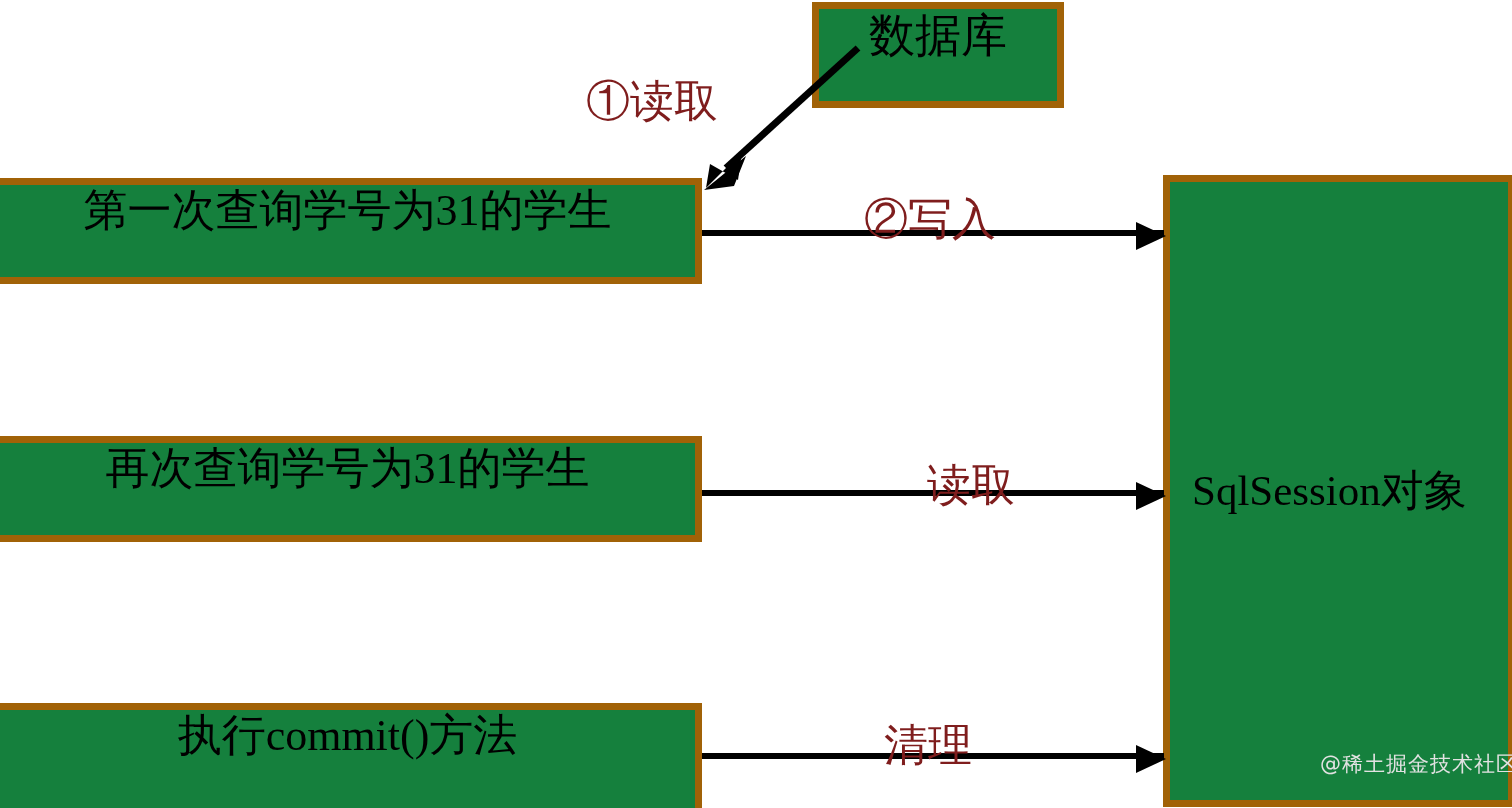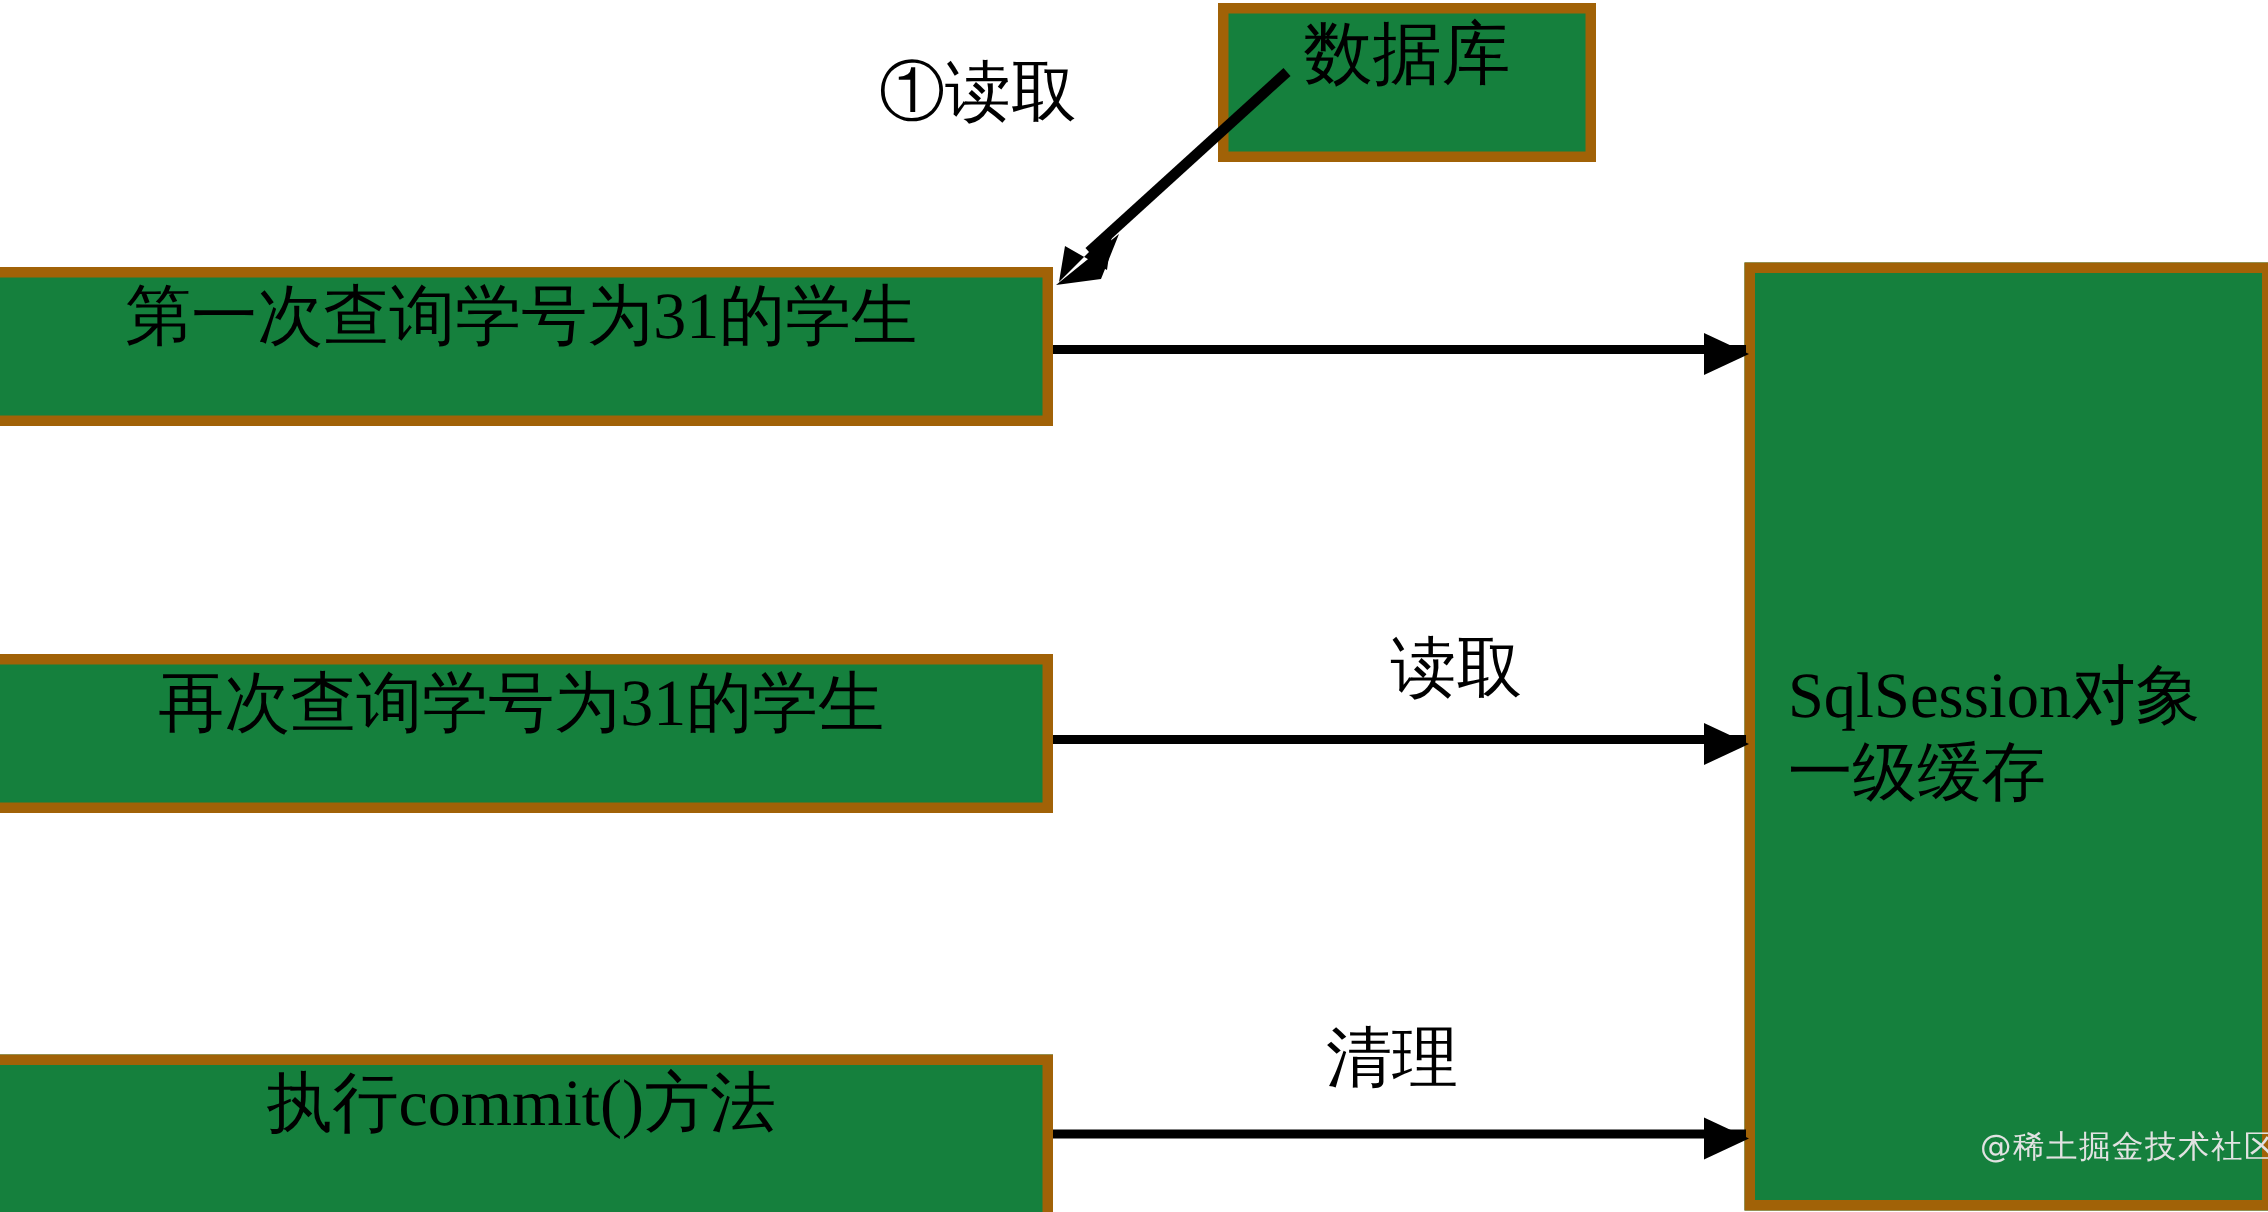--- a/index.html
+++ b/index.html
@@ -106,24 +106,25 @@
     left: 690px;
     top: 40px;
     width: 180px;
     height: 160px;
     pointer-events: none;
   }
 
   
   .label {
     position: absolute;
-    color: #000000;
+    color: #7f1d1d;
     white-space: nowrap;
     font-size: 44px;
     line-height: 1;
+    margin-top: 40px;
   }
   .label-read1  { left: 586px; top: 40px; }
   .label-write  { left: 864px; top: 158px; }
   .label-read2  { left: 927px; top: 424px; }
   .label-clear  { left: 884px; top: 684px; }
 
   
   .watermark {
     position: absolute;
     left: 1320px;
@@ -151,32 +152,32 @@
   <div class="box box-query-again">
     <span>再次查询学号为31的学生</span>
   </div>
 
   <div class="box box-commit">
     <span>执行commit()方法</span>
   </div>
 
   <div class="box box-sqlsession">
     <span class="line">SqlSession对象</span>
-    <span class="line">一级缓存</span>
   </div>
 
   <svg class="arrow-diag" viewBox="0 0 180 160">
     <line x1="168" y1="8" x2="36" y2="128" stroke="#000000" stroke-width="7"></line>
     <polygon points="16,148 52,112 48,140 20,124" fill="#000000"></polygon>
     <polygon points="14,150 56,116 44,146" fill="#000000"></polygon>
   </svg>
 
   <div class="arrow-h arrow-write"></div>
   <div class="arrow-h arrow-read2"></div>
   <div class="arrow-h arrow-clear"></div>
 
   <div class="label label-read1">①读取</div>
+  <div class="label label-write">②写入</div>
   <div class="label label-read2">读取</div>
   <div class="label label-clear">清理</div>
 
   <div class="watermark">@稀土掘金技术社区</div>
 
 </div>
 
 </body></html>

